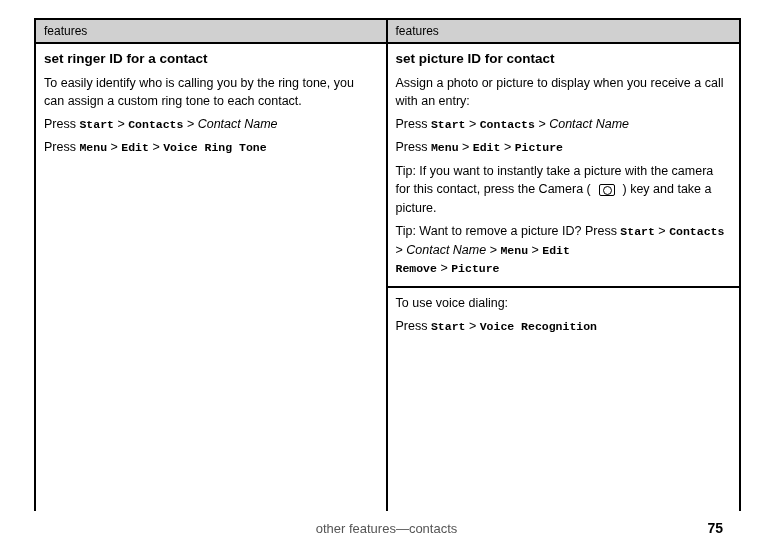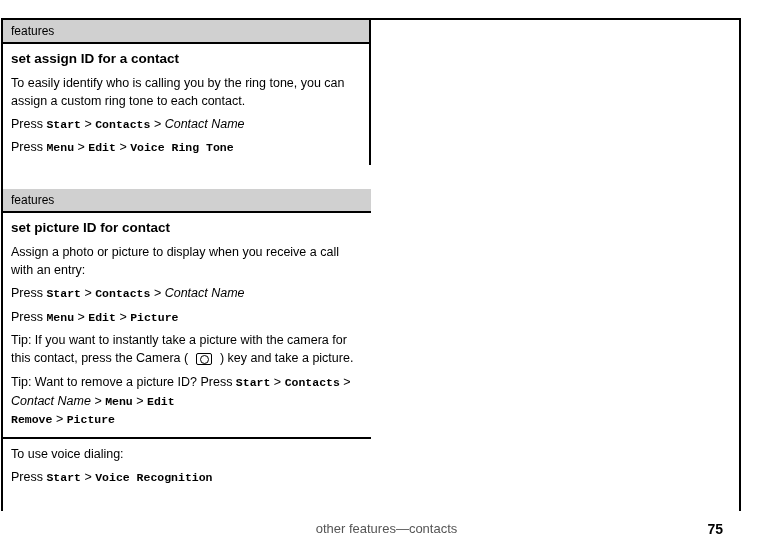--- a/index.html
+++ b/index.html
@@ -15,27 +15,26 @@
 
     .page-container {
       width: 759px;
       height: 544px;
       display: flex;
       flex-direction: column;
     }
 
     .table-area {
       display: flex;
-      flex-direction: column;
+      flex-direction: row;
       flex: 1;
       border-top: 2px solid #000;
       border-left: 2px solid #000;
       border-right: 2px solid #000;
-      margin: 18px 18px 0 1px;
-      gap: 24px;
+      margin: 18px 18px 0 34px;
     }
 
     .col-left {
       width: 50%;
       border-right: 2px solid #000;
       display: flex;
       flex-direction: column;
     }
 
     .col-right {
@@ -117,21 +116,21 @@
       border-radius: 50%;
       position: absolute;
       top: 1px;
       left: 3px;
     }
 
     .footer {
       display: flex;
       flex-direction: row;
       justify-content: center;
-      align-items: flex-start;
+      align-items: flex-end;
       padding: 10px 18px 8px 18px;
       position: relative;
       margin-left: 14px;
     }
 
     .footer-text {
       font-size: 13px;
       color: #555;
       text-align: center;
       flex: 1;
@@ -155,21 +154,21 @@
 <body>
 
 <div class="page-container">
 
   <div class="table-area">
 
     <div class="col-left">
       <div class="col-header">features</div>
 
       <div class="section">
-        <div class="section-title">set assign ID for a contact</div>
+        <div class="section-title">set ringer ID for a contact</div>
         <div class="section-body">
           <p>To easily identify who is calling you by the ring tone, you can assign a custom ring tone to each contact.</p>
           <p>
             <span>Press </span><span class="mono">Start</span><span> &gt; </span><span class="mono">Contacts</span><span> &gt; </span><span class="italic">Contact Name</span>
           </p>
           <p>
             <span>Press </span><span class="mono">Menu</span><span> &gt; </span><span class="mono">Edit</span><span> &gt; </span><span class="mono">Voice Ring Tone</span>
           </p>
         </div>
       </div>

